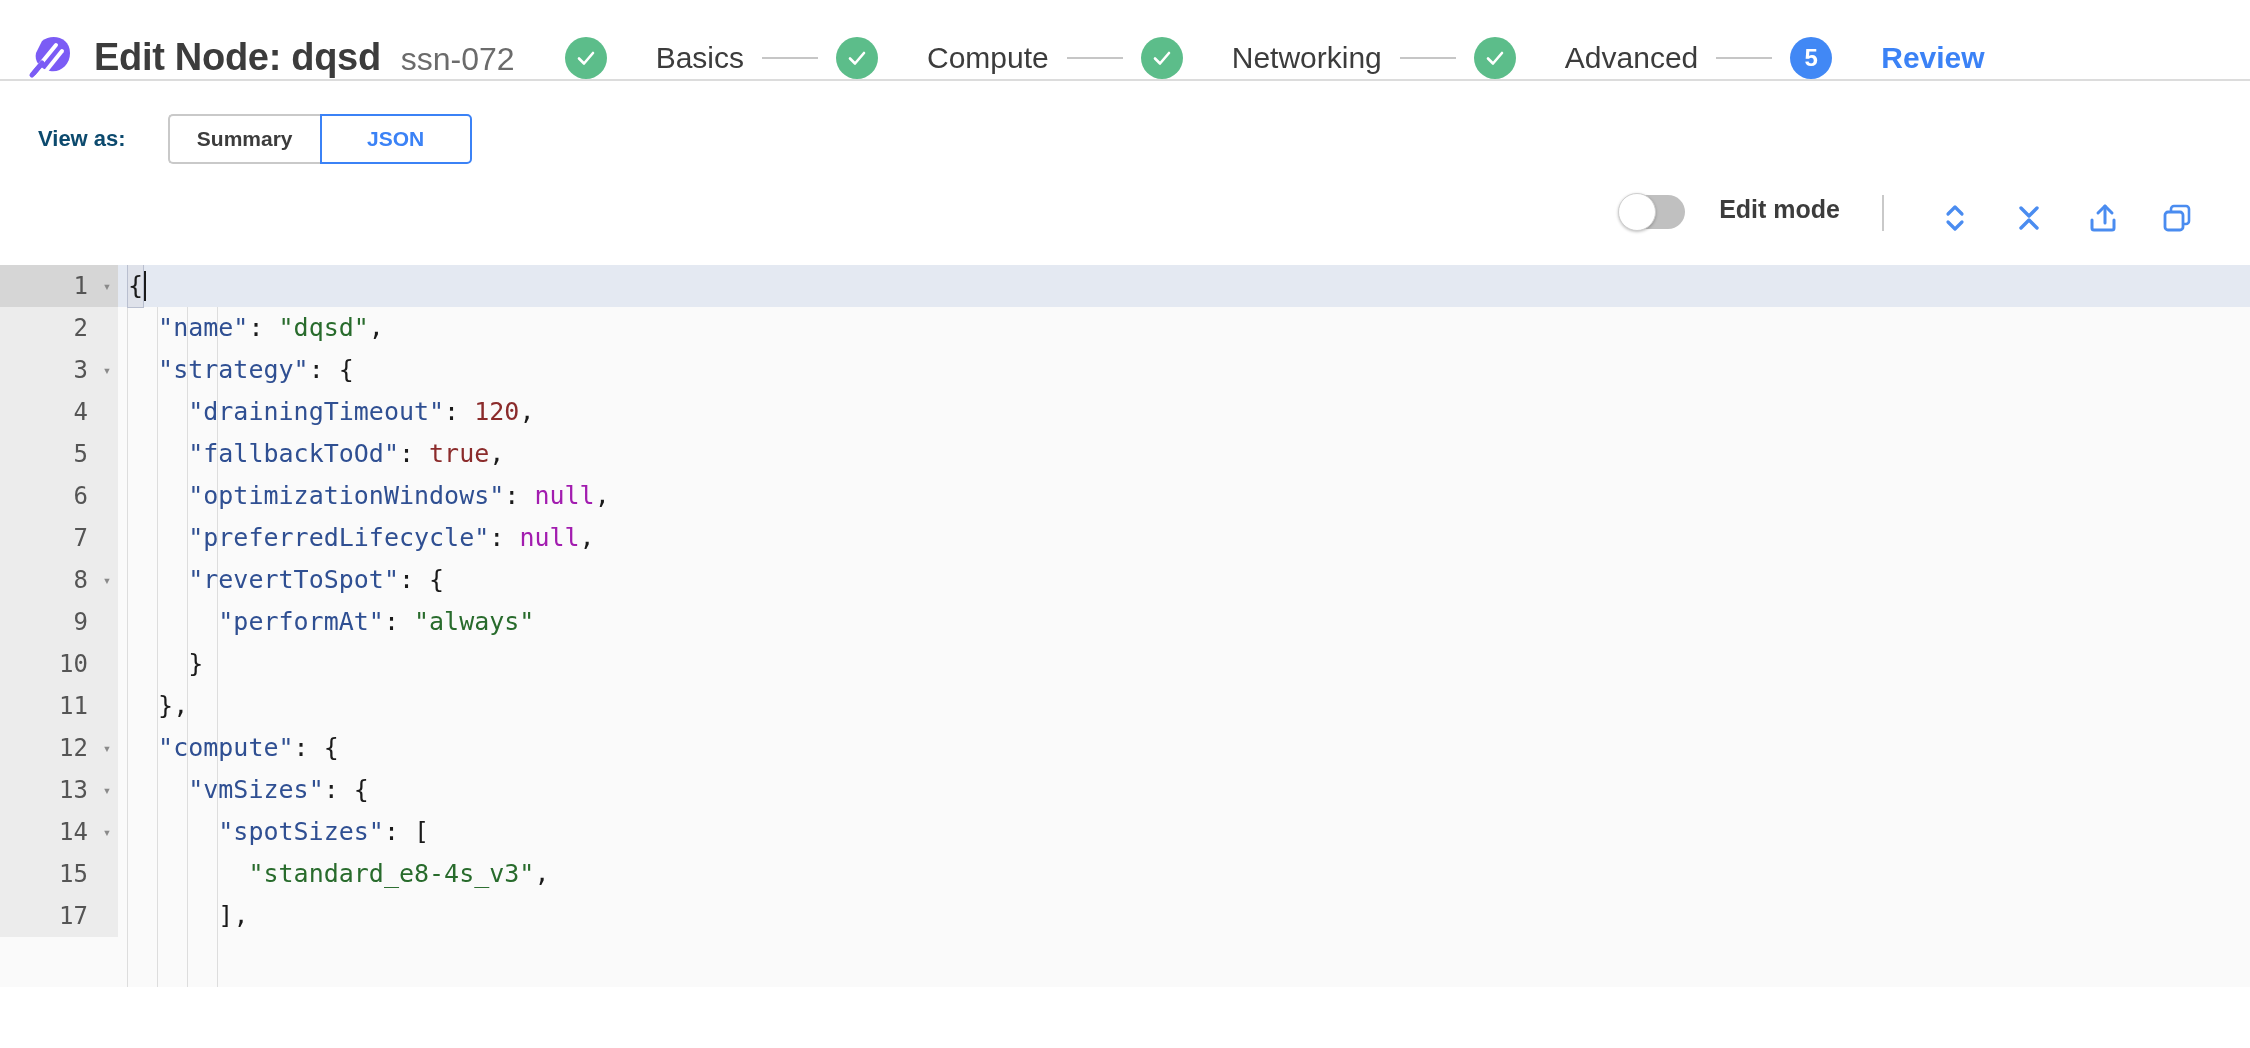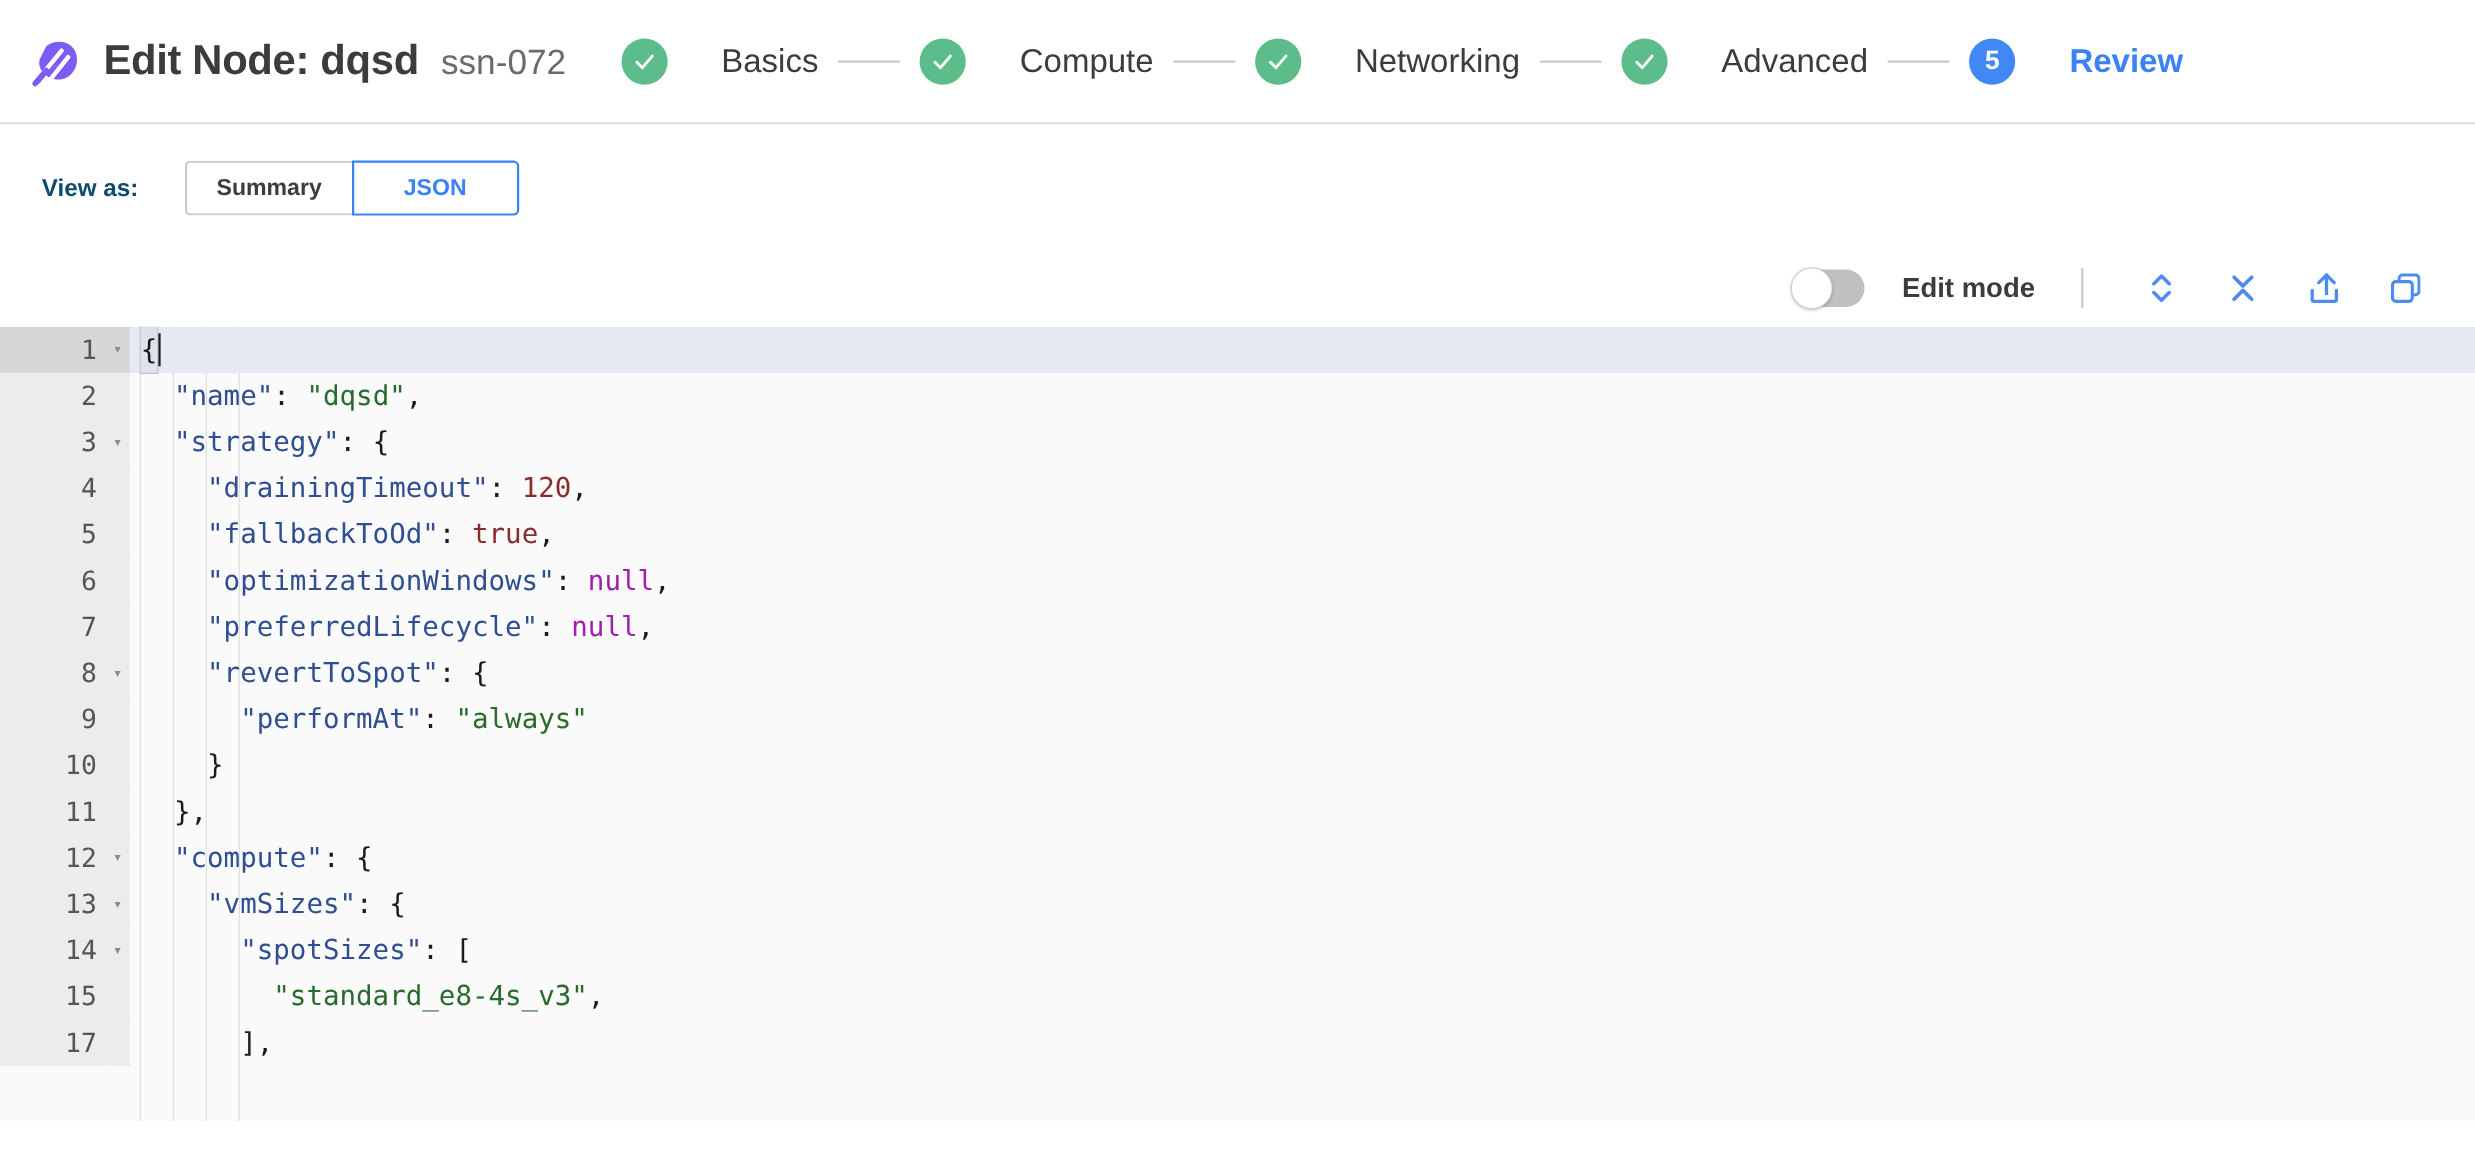--- a/index.html
+++ b/index.html
@@ -8,23 +8,23 @@
     margin: 0; padding: 0;
     width: 2250px; height: 1048px;
     background: #ffffff;
     font-family: "Liberation Sans", sans-serif;
     overflow: hidden;
   }
 
   
   .header {
     position: relative;
-    height: 113px;
-    display: flex;
-    align-items: center;
+    height: 81px;
+    display: flex;
+    align-items: flex-end;
     padding: 0 0 0 26px;
     border-bottom: 2px solid #dcdcdc;
     overflow: hidden;
   }
   .logo {
     width: 48px; height: 48px;
     flex: 0 0 48px;
     margin-right: 20px;
     position: relative;
   }
@@ -137,23 +137,23 @@
   }
   .seg-btn.active {
     color: #3b82f6;
     border: 2px solid #3b82f6;
     border-radius: 0 5px 5px 0;
   }
 
   
   .editor-toolbar {
     display: flex;
-    align-items: center;
+    align-items: flex-start;
     justify-content: flex-end;
-    padding-right: 34px;
+    padding-right: 44px;
     height: 70px;
     margin-top: 36px;
     gap: 16px;
   }
   .toggle-switch {
     width: 66px; height: 34px;
     border-radius: 17px;
     background: #c0c0c0;
     position: relative;
     cursor: pointer;

